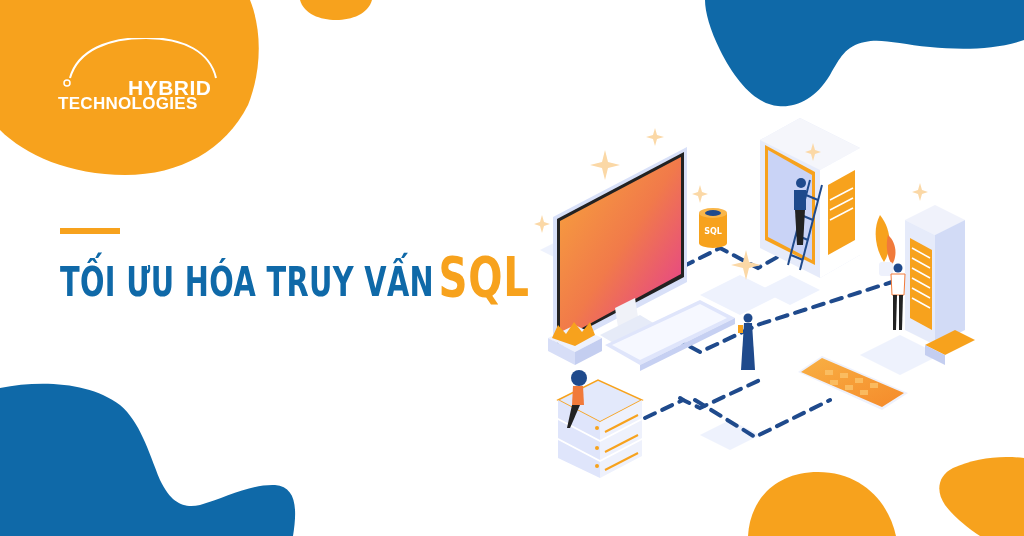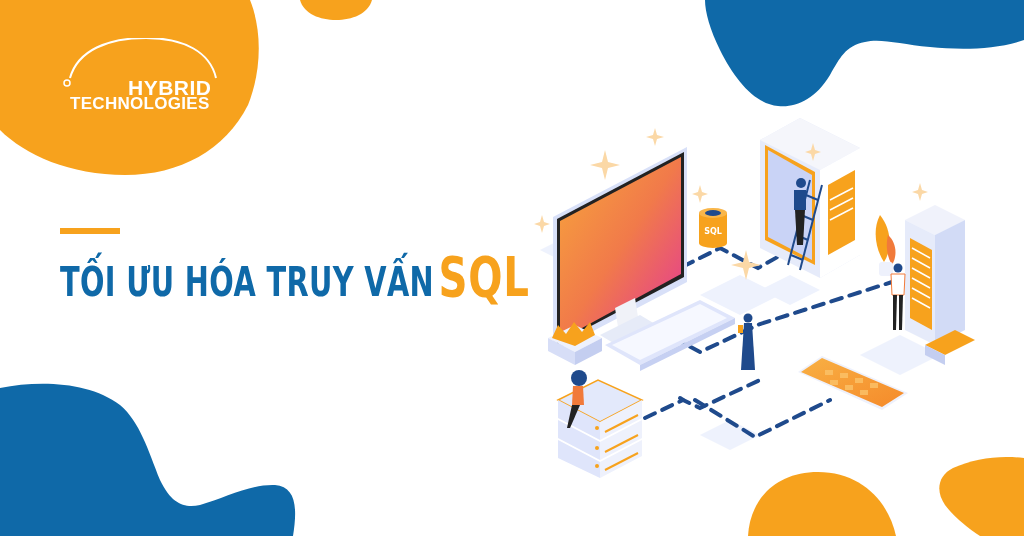--- a/index.html
+++ b/index.html
@@ -1,20 +1,20 @@
 <!DOCTYPE html>
 <html><head>
 <meta charset="utf-8">
 <style>
   html,body{margin:0;padding:0;}
   body{width:1024px;height:536px;overflow:hidden;background:#ffffff;position:relative;font-family:"Liberation Sans",sans-serif;}
   .layer{position:absolute;left:0;top:0;width:1024px;height:536px;}
   .logo{position:absolute;left:58px;top:38px;width:160px;height:80px;}
   .logo-line1{position:absolute;left:70px;top:38px;color:#fff;font-weight:bold;font-size:21px;letter-spacing:0.5px;font-family:"Liberation Sans",sans-serif;}
-  .logo-line2{position:absolute;left:12px;top:56px;color:#fff;font-weight:bold;font-size:17px;letter-spacing:0.3px;font-family:"Liberation Sans",sans-serif;white-space:nowrap;}
+  .logo-line2{position:absolute;left:0;top:56px;color:#fff;font-weight:bold;font-size:17px;letter-spacing:0.3px;font-family:"Liberation Sans",sans-serif;white-space:nowrap;}
   .accent-bar{position:absolute;left:60px;top:228px;width:60px;height:6px;background:#f7a21d;}
   .headline{position:absolute;left:60px;top:244px;white-space:nowrap;font-family:"DejaVu Sans",sans-serif;font-weight:bold;transform:scaleX(0.72);transform-origin:left center;}
   .headline .main{color:#0f69a8;font-size:40px;letter-spacing:0.5px;}
   .headline .sql{color:#f7a21d;font-size:56px;letter-spacing:1px;margin-left:6px;}
 </style>
 </head>
 <body>
 
 <svg class="layer" viewBox="0 0 1024 536">
 

